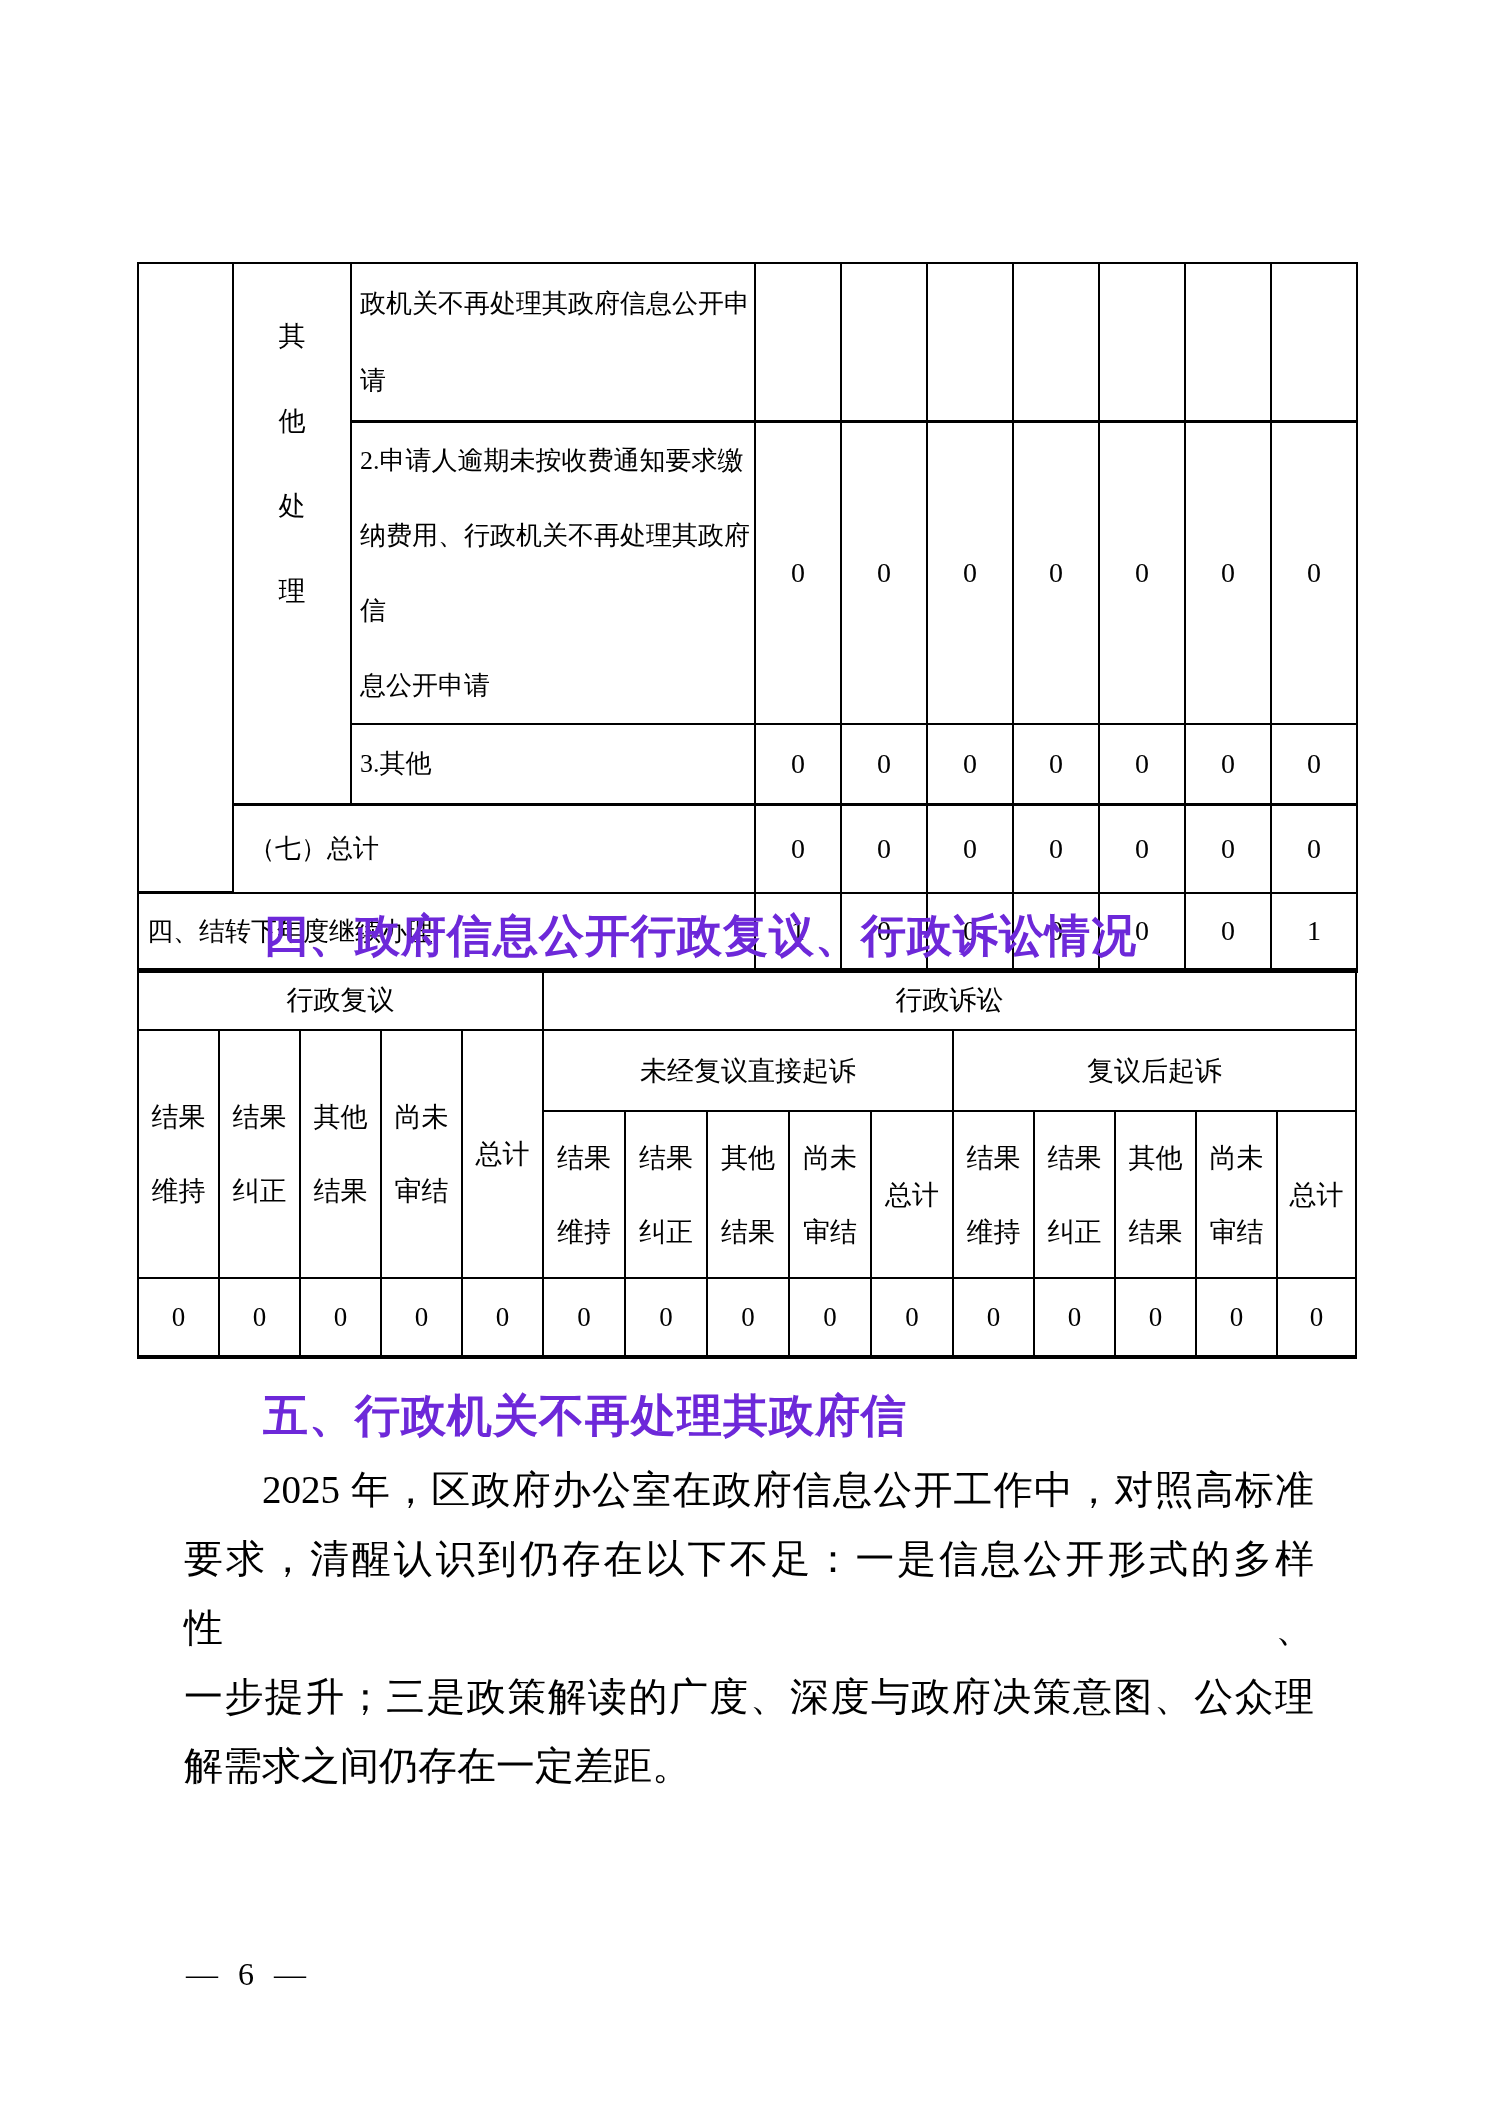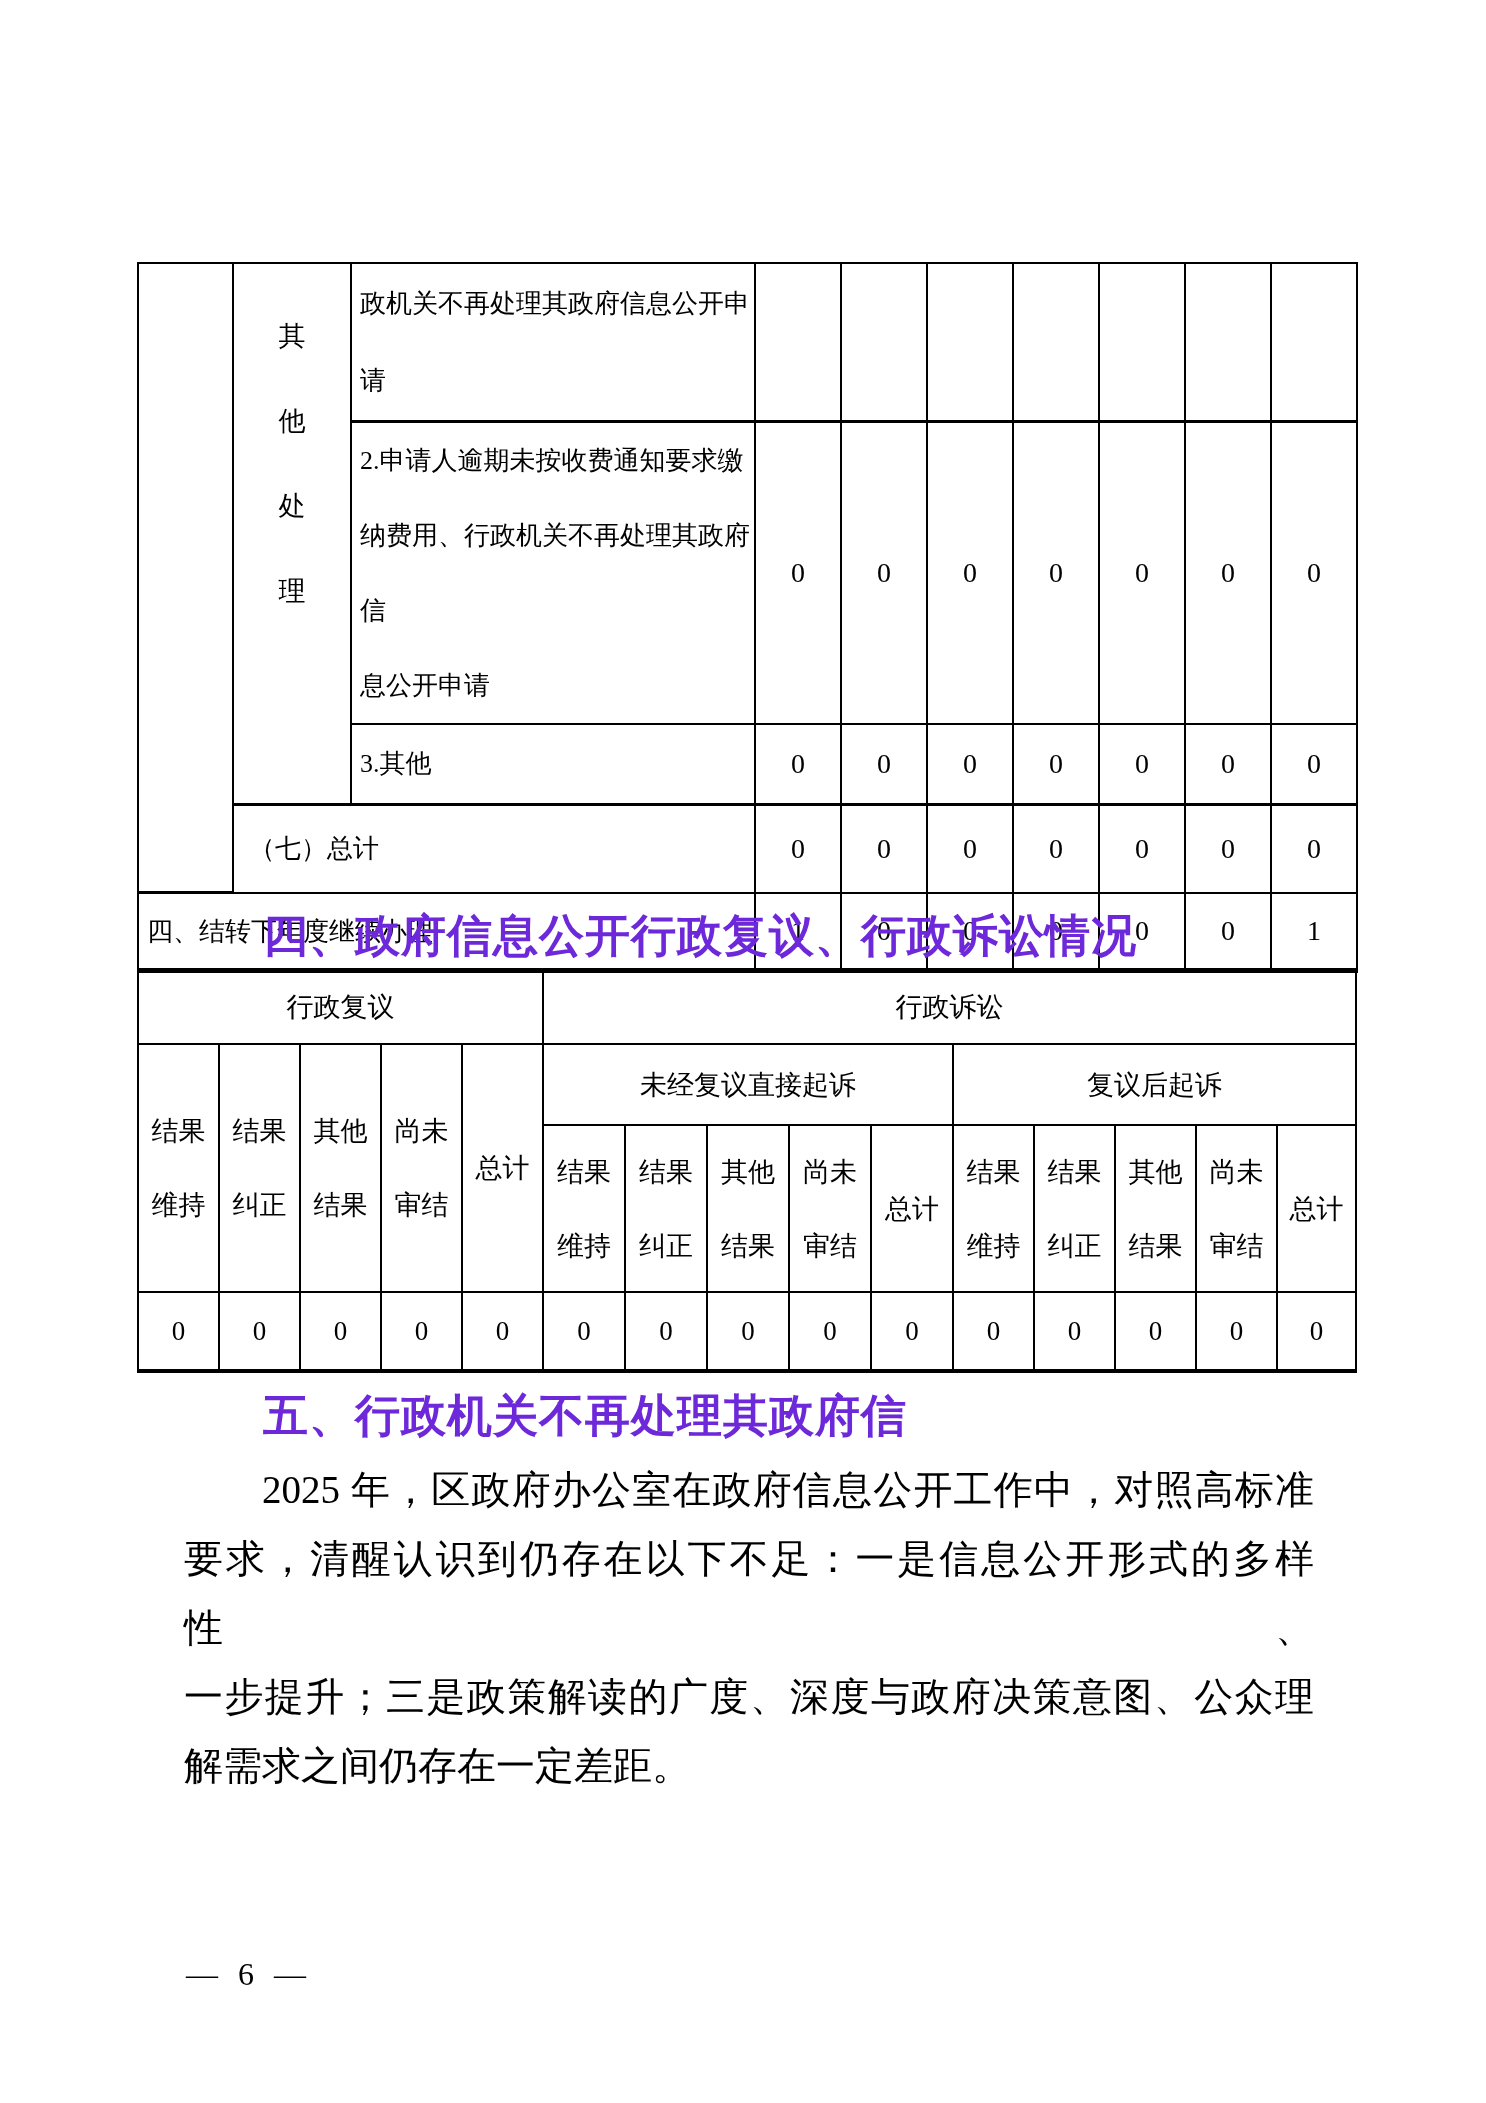--- a/index.html
+++ b/index.html
@@ -27,21 +27,21 @@
   td.num{font-size:28px;}
 
   
   .heading{position:absolute;left:263px;font-family:"Liberation Sans","DejaVu Sans",sans-serif;
            font-weight:bold;font-size:45px;line-height:48px;letter-spacing:1px;color:#6d28d9;white-space:nowrap;}
   .h4{top:912px;}
   .h5{top:1392px;}
 
   
   .t2{left:137px;top:968px;width:1218px;}
-  .t2 tr.h1{height:75px;}
+  .t2 tr.h1{height:61px;}
   .t2 tr.h2{height:81px;}
   .t2 tr.h3{height:167px;}
   .t2 tr.vals{height:79px;}
   .t2 td{font-size:27px;}
   .t2 td.oc div{line-height:74px;}
   .t2 tr.vals td{border-bottom-width:4px;}
 
   
   .para{position:absolute;left:184px;top:1455px;width:1130px;font-size:39px;color:#000;}
   .para .pline{line-height:69px;text-align:justify;text-align-last:justify;}

